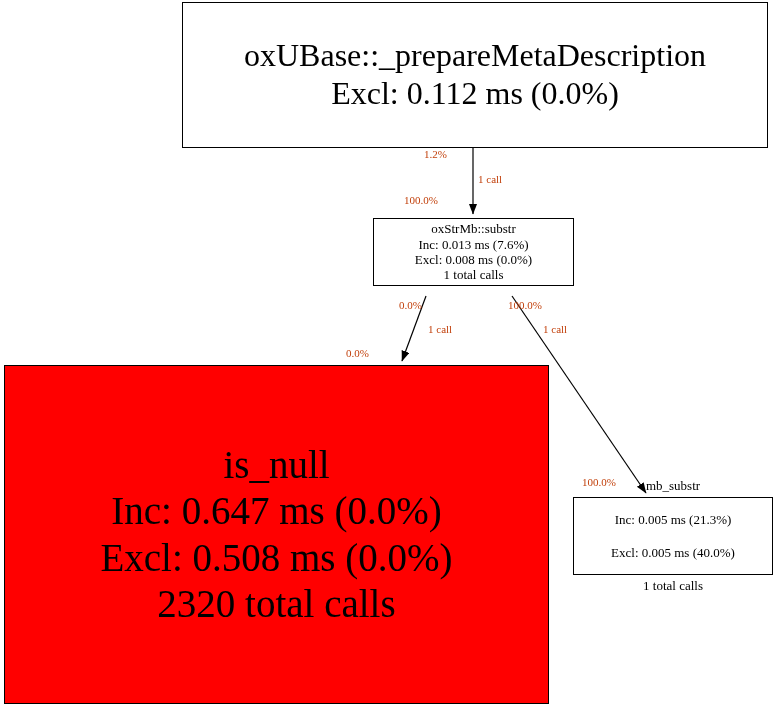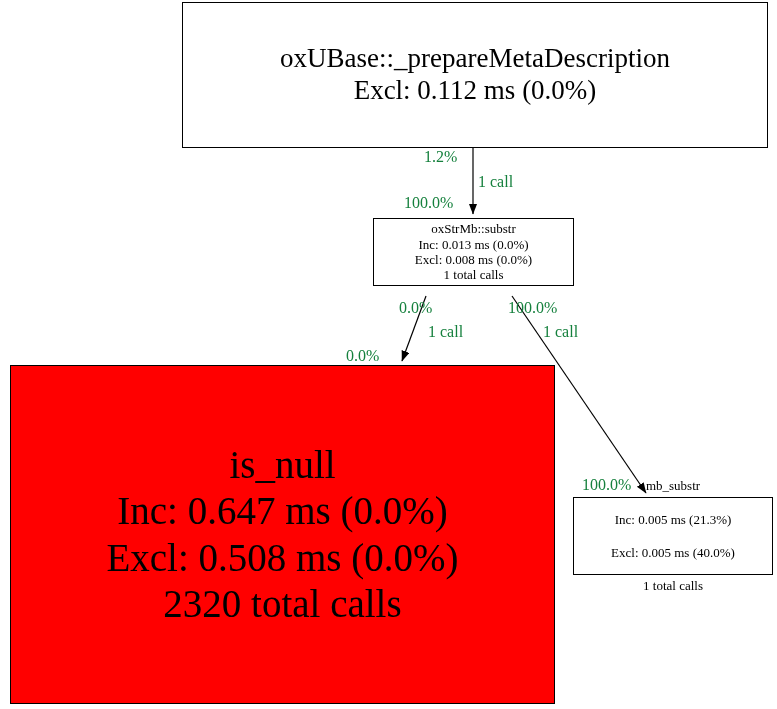--- a/index.html
+++ b/index.html
@@ -38,58 +38,58 @@
     white-space: nowrap;
   }
   .node .line { display: block; }
 
   
   #node-root {
     left: 182px;
     top: 2px;
     width: 586px;
     height: 146px;
-    font-size: 27px;
+    font-size: 32px;
   }
 
   
   #node-mid {
     left: 373px;
     top: 218px;
     width: 201px;
     height: 68px;
     font-size: 13px;
   }
 
   
   #node-isnull {
-    left: 10px;
+    left: 4px;
     top: 365px;
     width: 545px;
     height: 339px;
     background: #ff0000;
     font-size: 39px;
   }
 
   
   #node-mbsubstr {
     left: 573px;
     top: 497px;
     width: 200px;
     height: 78px;
     font-size: 13px;
     gap: 18px;
   }
 
   .edge-label {
     position: absolute;
-    font-size: 16px;
+    font-size: 11px;
     line-height: 1;
     white-space: nowrap;
-    color: #15803d;
+    color: #c2410c;
   }
 </style>
 </head>
 <body>
 
 <div id="canvas">
 
   <svg class="edge-layer" viewBox="0 0 777 709">
     <defs>
       <marker id="arrowhead" markerWidth="10" markerHeight="10" refX="8.5" refY="3.4" orient="auto" markerUnits="strokeWidth">
@@ -104,21 +104,21 @@
     <line x1="512" y1="296" x2="646" y2="493" stroke="#000000" stroke-width="1.2" marker-end="url(#arrowhead)"></line>
   </svg>
 
   <div class="node" id="node-root">
     <span class="line">oxUBase::_prepareMetaDescription</span>
     <span class="line">Excl: 0.112 ms (0.0%)</span>
   </div>
 
   <div class="node" id="node-mid">
     <span class="line">oxStrMb::substr</span>
-    <span class="line">Inc: 0.013 ms (0.0%)</span>
+    <span class="line">Inc: 0.013 ms (7.6%)</span>
     <span class="line">Excl: 0.008 ms (0.0%)</span>
     <span class="line">1 total calls</span>
   </div>
 
   <div class="node" id="node-isnull">
     <span class="line">is_null</span>
     <span class="line">Inc: 0.647 ms (0.0%)</span>
     <span class="line">Excl: 0.508 ms (0.0%)</span>
     <span class="line">2320 total calls</span>
   </div>

